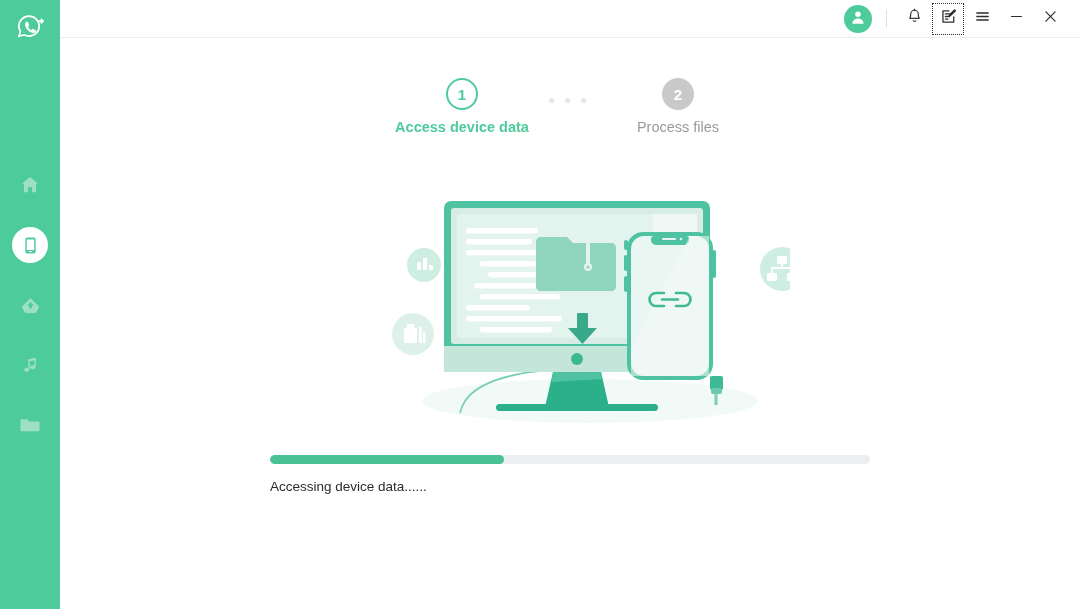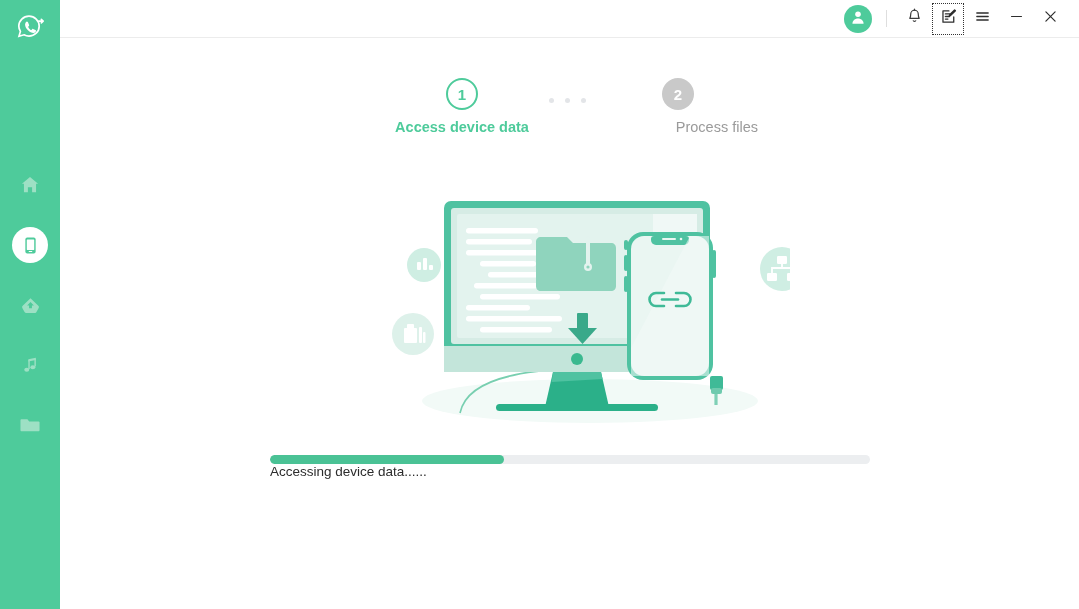--- a/index.html
+++ b/index.html
@@ -89,41 +89,41 @@
     font-size:15px; font-weight:bold;
   }
   .step-1 .step-circle {
     border:2px solid #4ecb9b; color:#4ecb9b; background:#fff;
   }
   .step-2 .step-circle {
     background:#c9c9c9; color:#ffffff;
   }
   .step-label { margin-top:9px; font-size:14.5px; }
   .step-1 .step-label { color:#4ecb9b; font-weight:bold; }
-  .step-2 .step-label { color:#9a9a9a;text-align:right; }
+  .step-2 .step-label { color:#9a9a9a; }
   .dots {
     position:absolute; left:489px; top:42px;
     display:flex; gap:11px;
   }
   .dot { width:5px; height:5px; border-radius:50%; background:#e3e5e8; }
 
   
   .illo { position:absolute; left:330px; top:150px; width:400px; height:250px; }
 
   
   .progress-wrap { position:absolute; left:210px; top:417px; width:600px; }
   .progress-track {
     width:600px; height:9px; border-radius:5px; background:#eceef0;
     overflow:hidden; position:relative;
   }
   .progress-fill {
     height:9px; border-radius:5px; background:#4ac295;
   }
   .progress-text {
-    font-size:13.5px; color:#2c2c2c;
+    margin-top:15px; font-size:13.5px; color:#2c2c2c;
   }
 </style>
 </head>
 <body>
 
 <div id="app">
 
   <div class="sidebar">
 
     <div class="logo">

